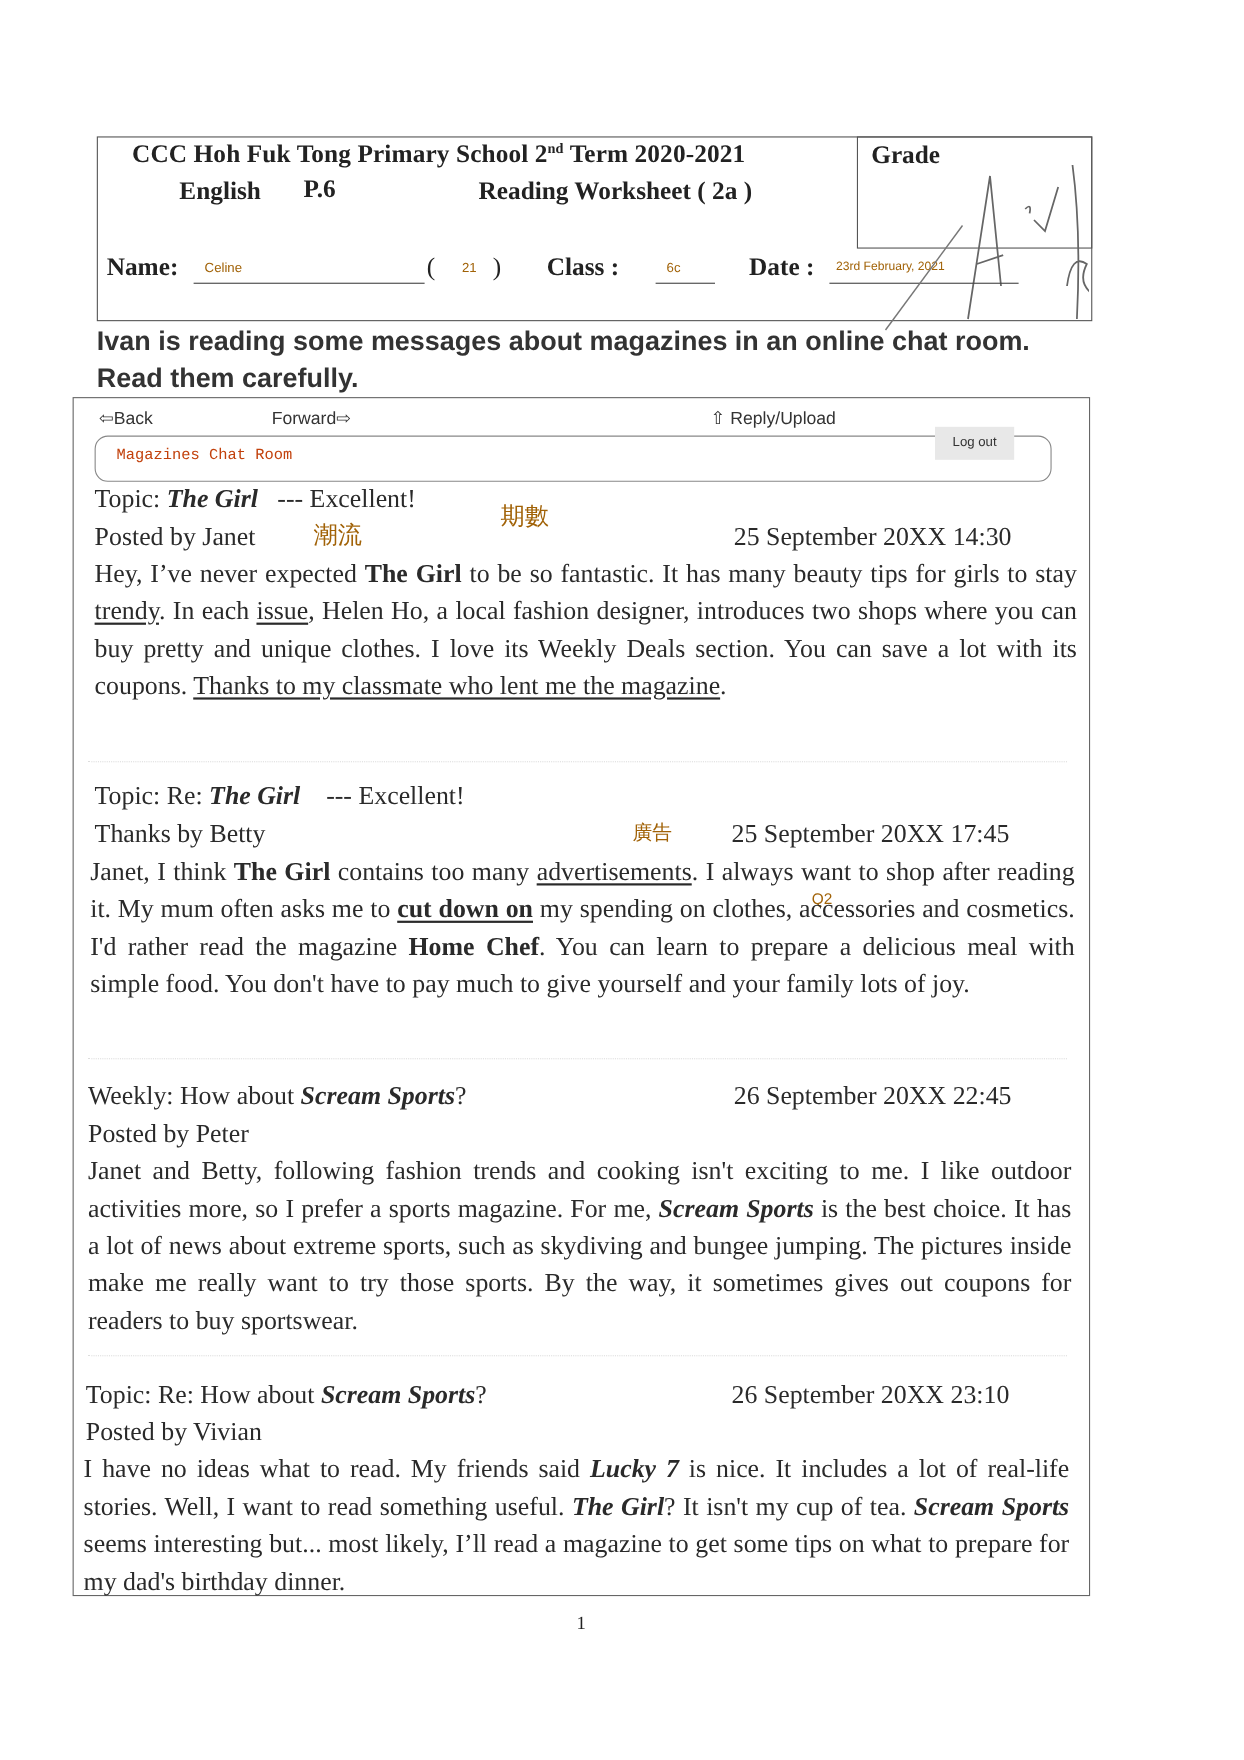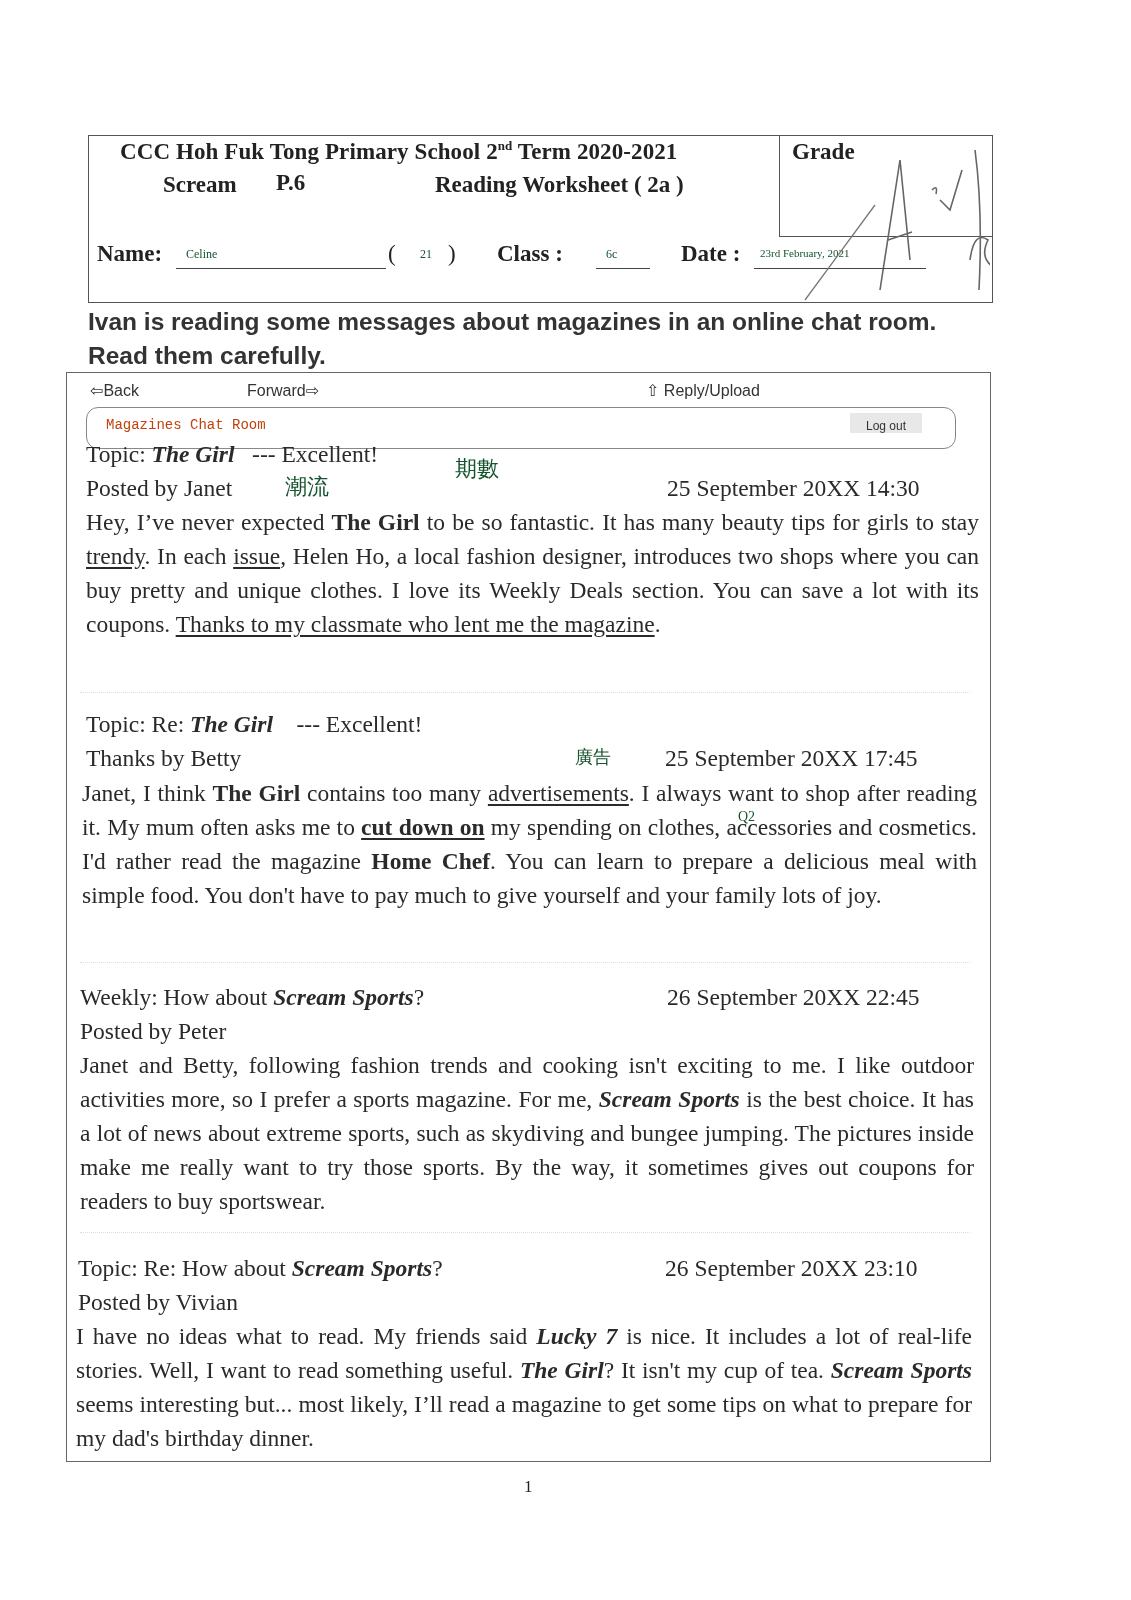--- a/index.html
+++ b/index.html
@@ -1,55 +1,55 @@
 <!DOCTYPE html>
 <html><head>
 <meta charset="utf-8">
 <style>
   html, body { margin: 0; padding: 0; }
   body {
     width: 1131px; height: 1600px; background: #ffffff; position: relative;
     font-family: "Liberation Serif", serif; color: #222; overflow: hidden;
   }
-  .abs { position: absolute; margin-top: 11px; }
+  .abs { position: absolute; }
   
   .header-box {
     left: 88px; top: 124px; width: 905px; height: 168px;
     border: 1.5px solid #555; box-sizing: border-box;
   }
   .grade-box {
     left: 779px; top: 124px; width: 214px; height: 102px;
     border: 1.5px solid #555; box-sizing: border-box;
   }
   .grade-label { left: 792px; top: 128px; font-size: 23px; font-weight: bold; }
   .h1 { top: 127px; left: 120px; font-size: 23px; font-weight: bold; letter-spacing: 0.1px; }
   .h1 sup { font-size: 13px; }
   .h2a { top: 161px; left: 163px; font-size: 23px; font-weight: bold; }
   .h2b { top: 159px; left: 276px; font-size: 23px; font-weight: bold; }
   .h2c { top: 161px; left: 435px; font-size: 23px; font-weight: bold; }
   .field-label { font-size: 23px; font-weight: bold; top: 230px; }
-  .hand { font-family: Liberation Serif, serif; color: #14532d; font-size: 12px; }
+  .hand { font-family: Liberation Sans, sans-serif; color: #a16207; font-size: 12px; }
   .uline { border-bottom: 1.5px solid #444; height: 28px; top: 230px; box-sizing: border-box; }
   .instruction {
     left: 88px; font-family: "Liberation Sans", sans-serif; font-weight: bold;
     font-size: 24.5px; color: #333;
   }
   
   .chat-frame {
     left: 66px; top: 361px; width: 925px; height: 1090px;
     border: 1.5px solid #666; box-sizing: border-box;
   }
   .nav { top: 370px; font-family: "Liberation Sans", sans-serif; font-size: 16px; color: #333; }
   .room-bar {
     left: 86px; top: 396px; width: 870px; height: 42px;
     border: 1px solid #888; border-radius: 12px; box-sizing: border-box;
   }
   .room-title { left: 106px; top: 406px; font-family: Liberation Mono, monospace; font-size: 14px; color: #c2410c; }
   .logout {
-    left: 850px; top: 402px; width: 72px; height: 20px; font-family: "Liberation Sans", sans-serif;
+    left: 850px; top: 388px; width: 72px; height: 30px; font-family: "Liberation Sans", sans-serif;
     font-size: 12px; color: #333; background: #e8e8e8; text-align: center; line-height: 26px;
   }
   .post { font-size: 23.5px; line-height: 34px; color: #2a2a2a; }
   .post-line { position: absolute; white-space: nowrap; }
   .para { position: absolute; text-align: justify; text-align-last: left; }
   .u { text-decoration: underline; text-underline-offset: 3px; }
   .stamp { position: absolute; white-space: nowrap; }
   .page-num { left: 524px; top: 1466px; font-size: 17px; }
   .sep { position: absolute; left: 80px; width: 890px; border-top: 1px dotted #ddd; }
   .mark { position: absolute; pointer-events: none; }
@@ -60,21 +60,21 @@
 <div class="abs header-box"></div>
 <div class="abs grade-box"></div>
 <div class="abs grade-label">Grade</div>
 <svg class="mark" style="left:840px;top:140px" width="150" height="160">
   <path d="M40 150 L60 20 L70 120 M48 100 L72 92 M92 50 q6 -6 4 4 M100 60 l10 10 l12 -40 M135 10 q8 60 4 140 M130 120 q4 -30 18 -20 q-10 20 10 30" fill="none" stroke="#666" stroke-width="1.6"></path>
 </svg>
 
 <div class="abs h1">
   <span>CCC Hoh Fuk Tong Primary School 2</span><sup>nd</sup><span> Term 2020-2021</span>
 </div>
-<div class="abs h2a">Scream</div>
+<div class="abs h2a">English</div>
 <div class="abs h2b">P.6</div>
 <div class="abs h2c">Reading Worksheet ( 2a )</div>
 
 <div class="abs field-label" style="left:97px">Name:</div>
 <div class="abs uline" style="left:176px;width:210px"></div>
 <div class="abs hand" style="left:186px;top:236px">Celine</div>
 <div class="abs field-label" style="left:388px;font-weight:normal">(</div>
 <div class="abs hand" style="left:420px;top:236px">21</div>
 <div class="abs field-label" style="left:448px;font-weight:normal">)</div>
 <div class="abs field-label" style="left:497px">Class :</div>

